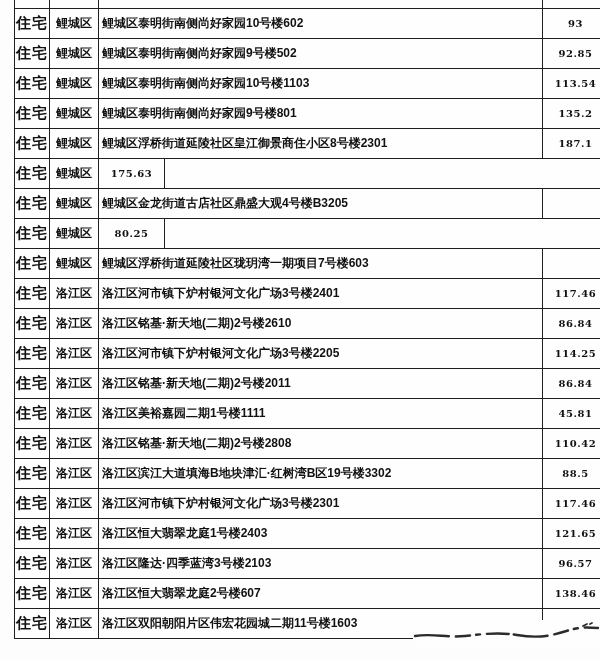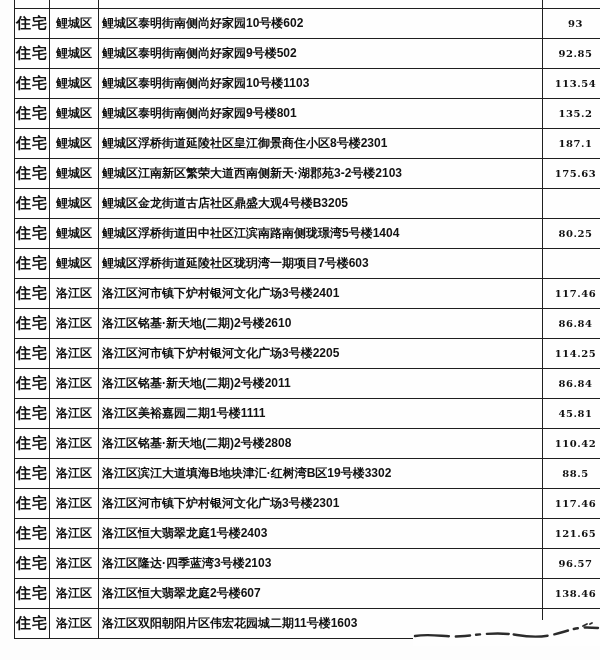--- a/index.html
+++ b/index.html
@@ -96,32 +96,30 @@
     </div>
     <div class="tr">
       <div class="td c1">住宅</div>
       <div class="td c2">鲤城区</div>
       <div class="td c3">鲤城区浮桥街道延陵社区皇江御景商住小区8号楼2301</div>
       <div class="td c4">187.1</div>
     </div>
     <div class="tr">
       <div class="td c1">住宅</div>
       <div class="td c2">鲤城区</div>
-      <div class="td c3">鲤城区江南新区繁荣大道西南侧新天·湖郡苑3-2号楼2103</div>
       <div class="td c4">175.63</div>
     </div>
     <div class="tr">
       <div class="td c1">住宅</div>
       <div class="td c2">鲤城区</div>
       <div class="td c3">鲤城区金龙街道古店社区鼎盛大观4号楼B3205</div>
     </div>
     <div class="tr">
       <div class="td c1">住宅</div>
       <div class="td c2">鲤城区</div>
-      <div class="td c3">鲤城区浮桥街道田中社区江滨南路南侧珑璟湾5号楼1404</div>
       <div class="td c4">80.25</div>
     </div>
     <div class="tr">
       <div class="td c1">住宅</div>
       <div class="td c2">鲤城区</div>
       <div class="td c3">鲤城区浮桥街道延陵社区珑玥湾一期项目7号楼603</div>
     </div>
     <div class="tr">
       <div class="td c1">住宅</div>
       <div class="td c2">洛江区</div>

